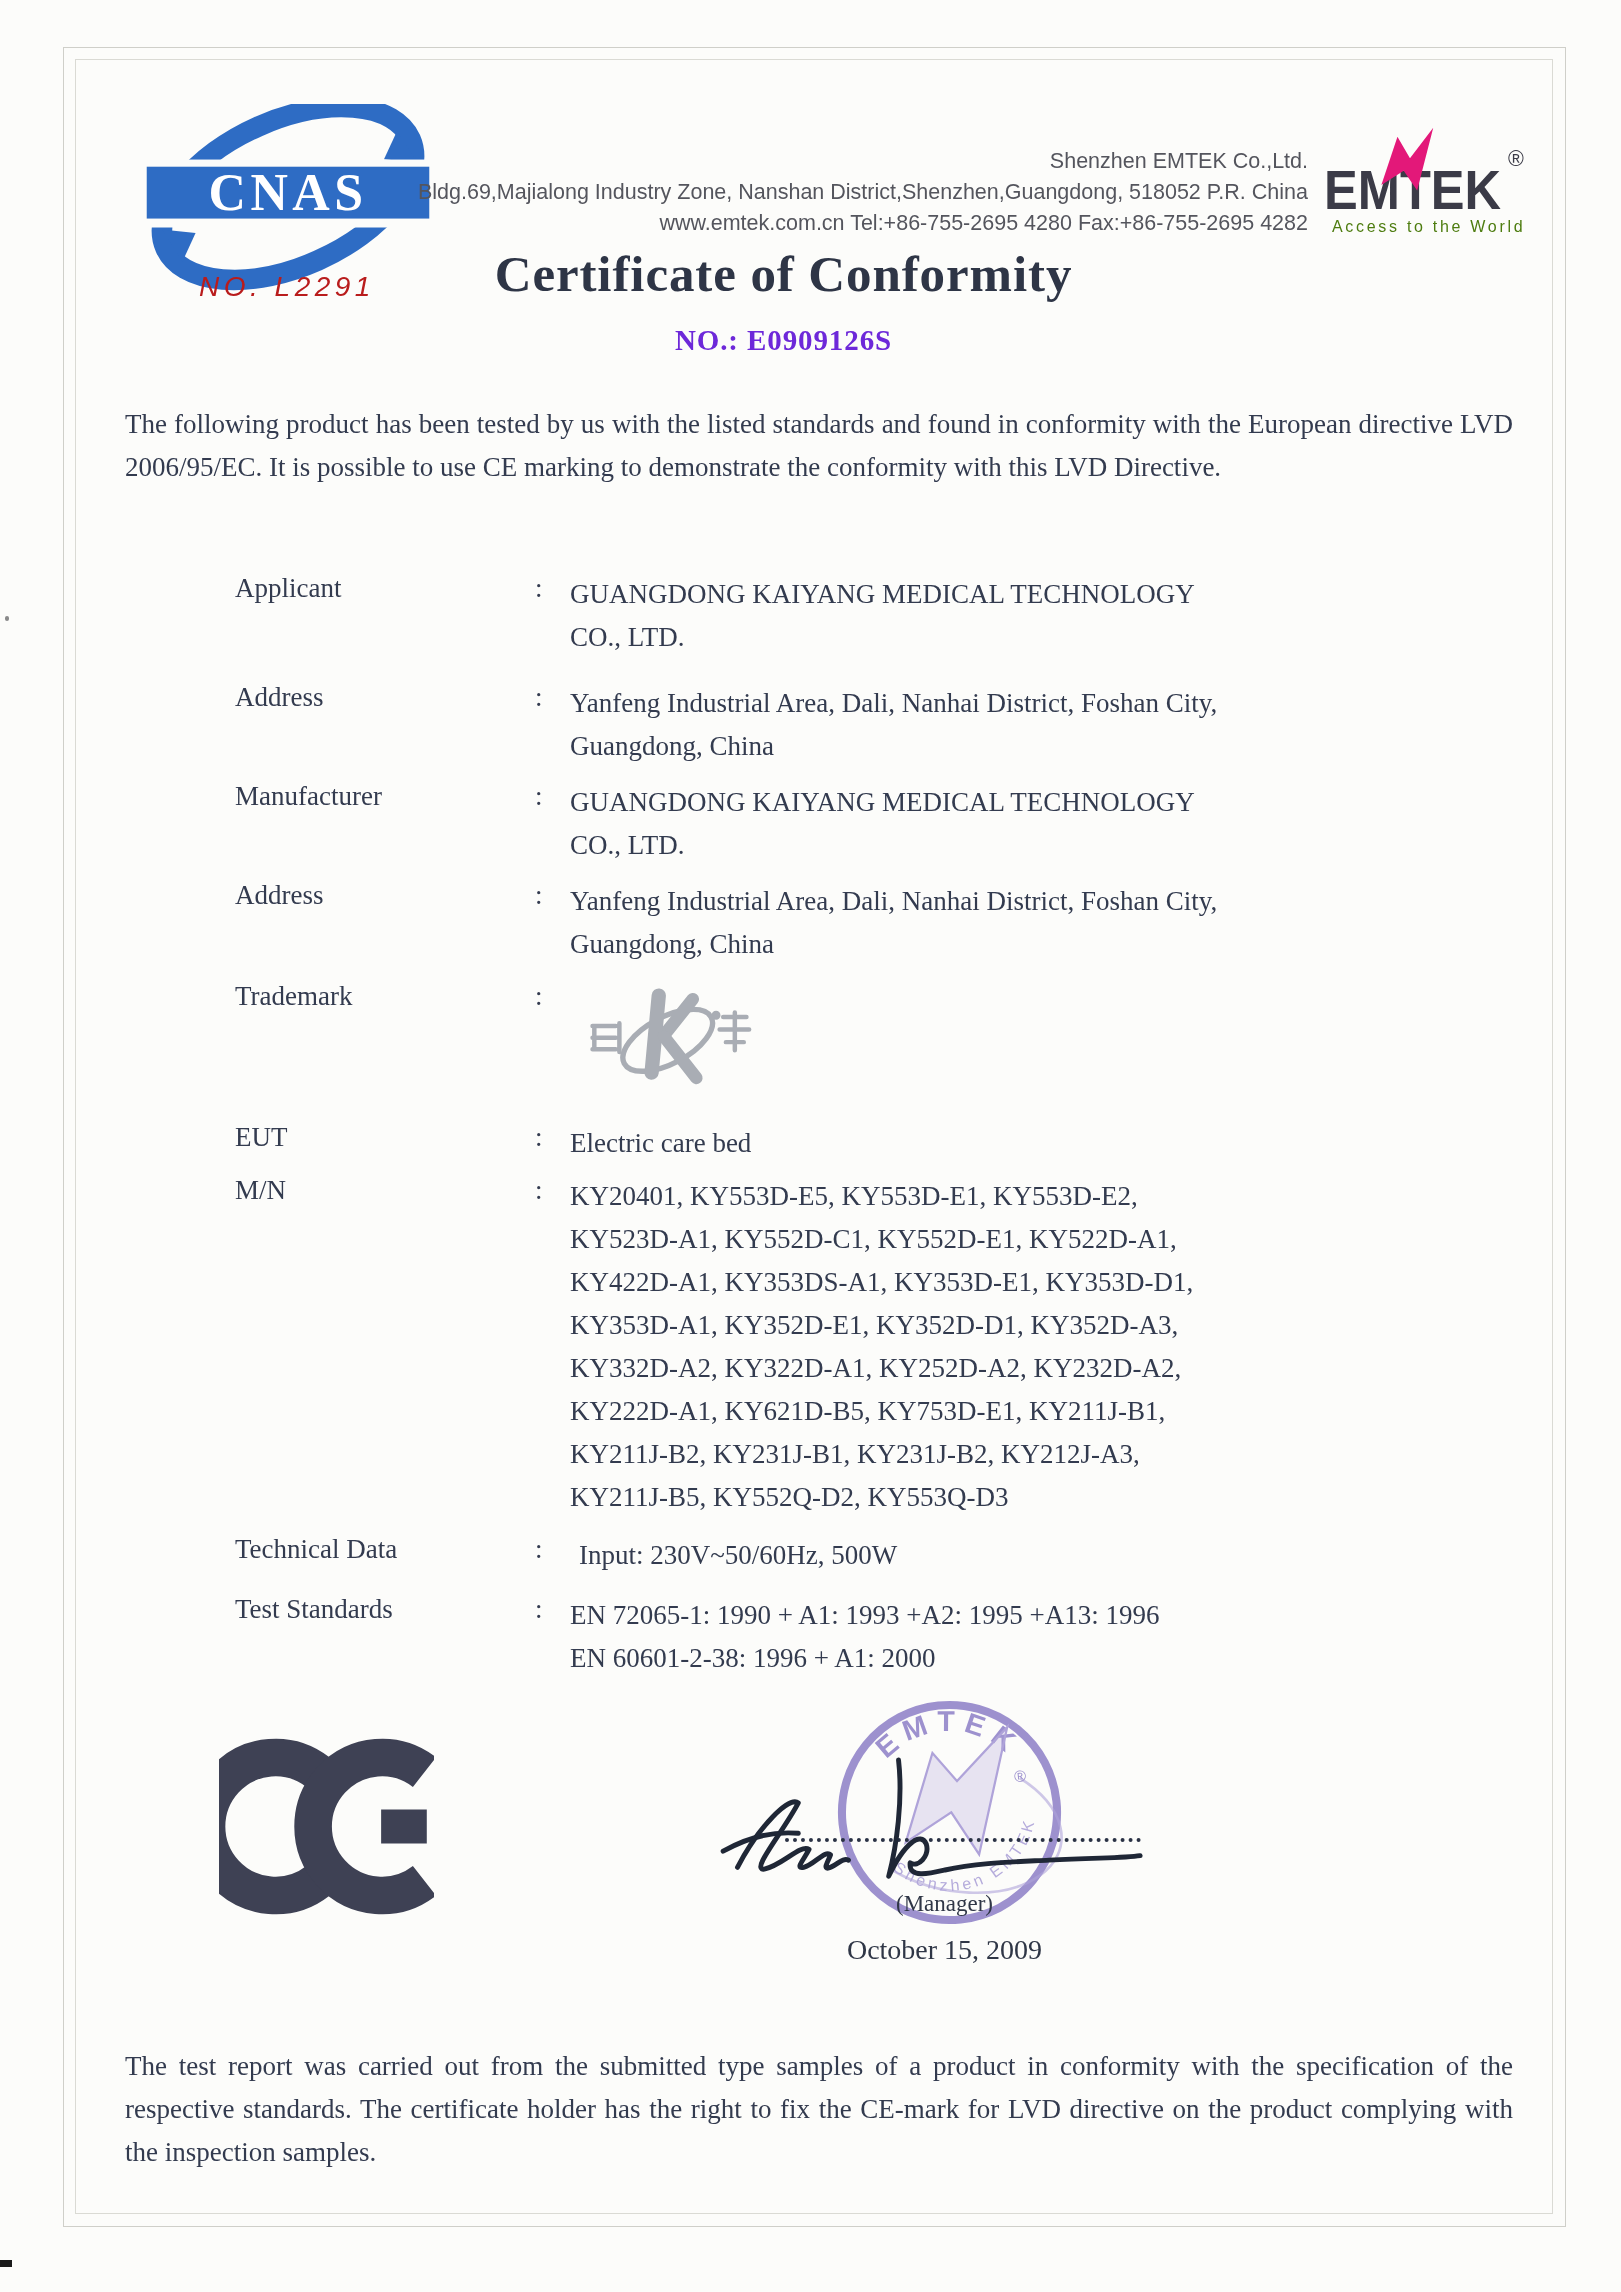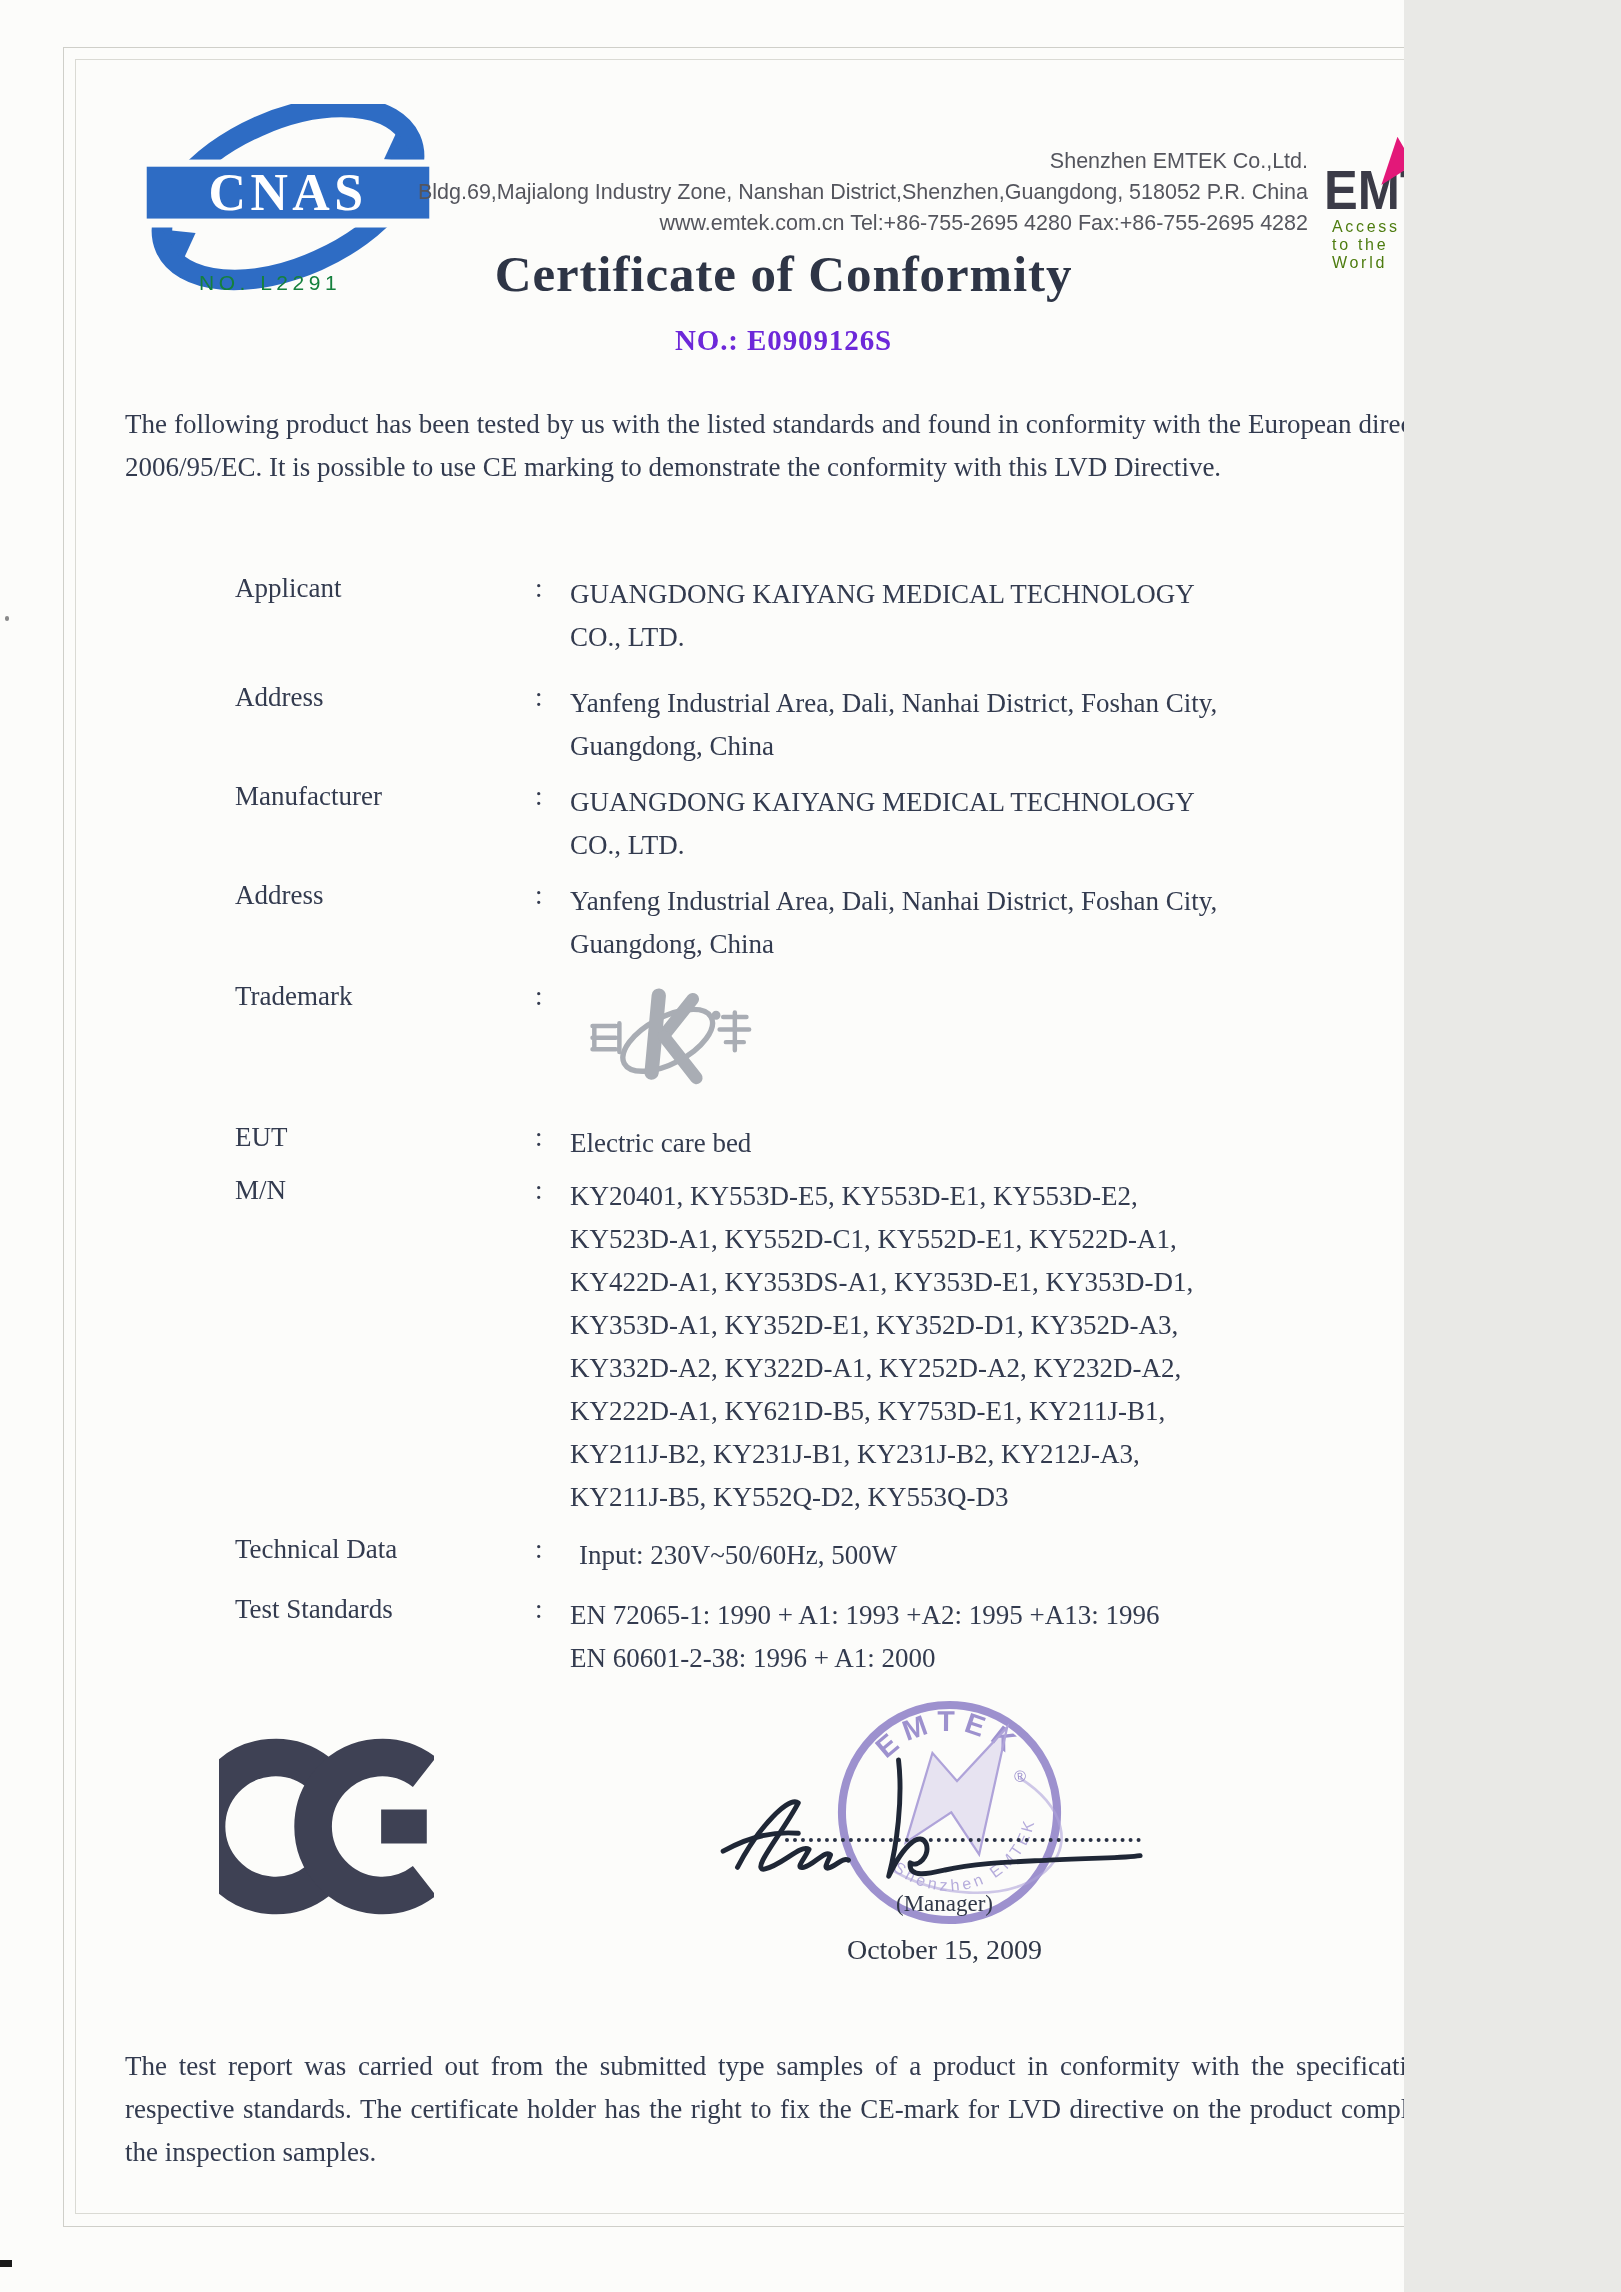--- a/index.html
+++ b/index.html
@@ -1,30 +1,30 @@
 <!DOCTYPE html>
 <html style="font-size:14.3px"><head>
 <meta charset="utf-8">
 <style>
   html,body{margin:0;padding:0;background:#e9e9e6;}
-  #page{position:relative;width:1404px;height:2293px;background:#fcfcfa;overflow:hidden;
+  #page{position:relative;width:1621px;height:2293px;background:#fcfcfa;overflow:hidden;
         font-family:"Liberation Serif",serif;color:#333b4f;}
   .abs{position:absolute;}
   .frame{position:absolute;border:1.8px solid #cfcfc9;}
   .frame-inner{position:absolute;border:0.9px solid #dadad4;}
   .sans{font-family:"Liberation Sans",sans-serif;}
   .hdr-line{font-size:21.5px;line-height:31px;color:#54555d;text-align:right;}
   .title{font-size:51px;font-weight:bold;color:#2e3546;letter-spacing:0.9px;text-align:center;}
   .certno{font-size:29px;font-weight:bold;color:#6d28d9;text-align:center;letter-spacing:0.9px;}
   .para{font-size:27px;line-height:43px;text-align:justify;color:#333b4f;}
   .lbl{position:absolute;left:235px;font-size:27px;color:#333b4f;}
   .colon{position:absolute;left:535px;font-size:27px;color:#333b4f;}
   .val{position:absolute;left:570px;width:896px;font-size:27px;line-height:43px;color:#333b4f;}
   .val div{white-space:nowrap;}
-  .cnas-no{font-size:21px;letter-spacing:4.5px;color:#15803d;}
+  .cnas-no{font-size:28px;letter-spacing:4.5px;color:#b91c1c;font-style:italic;}
   .emtek-word{font-size:55px;font-weight:bold;color:#3b3b47;letter-spacing:0px;transform:scaleX(.92);transform-origin:left;}
   .emtek-reg{font-size:21.5px;color:#3b3b47;}
   .emtek-tag{font-size:16px;letter-spacing:2.7px;color:#4d7c0f;}
   .dotline{position:absolute;border-bottom:4.5px dotted #2a3245;}
   .signoff{font-size:23px;text-align:center;color:#2f3646;}
 </style>
 </head>
 <body>
 
 <div id="page">

